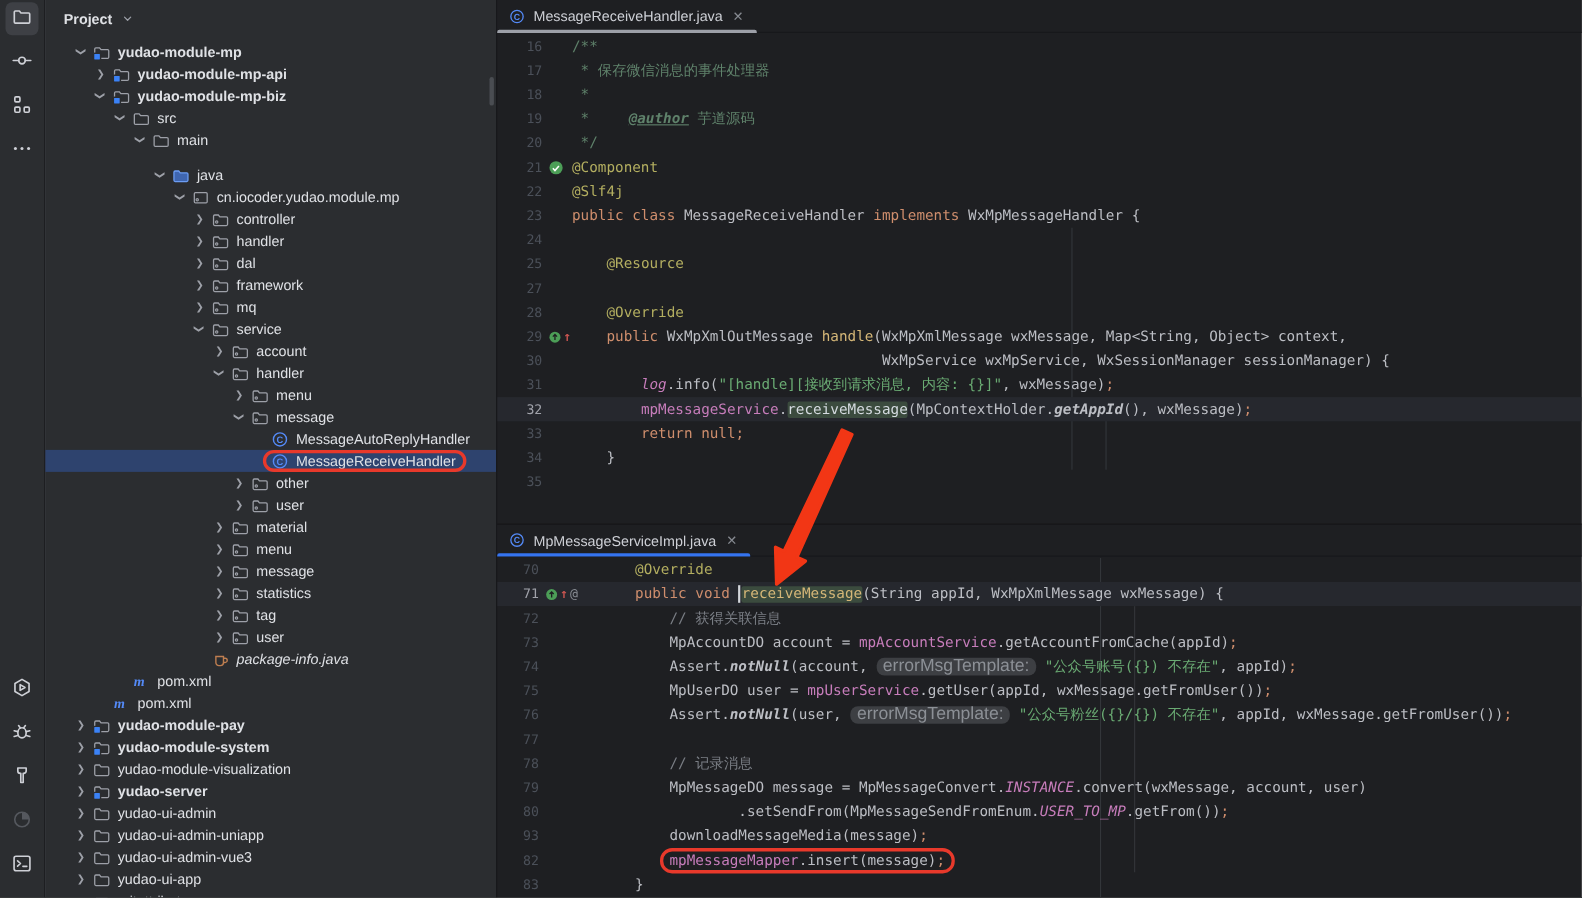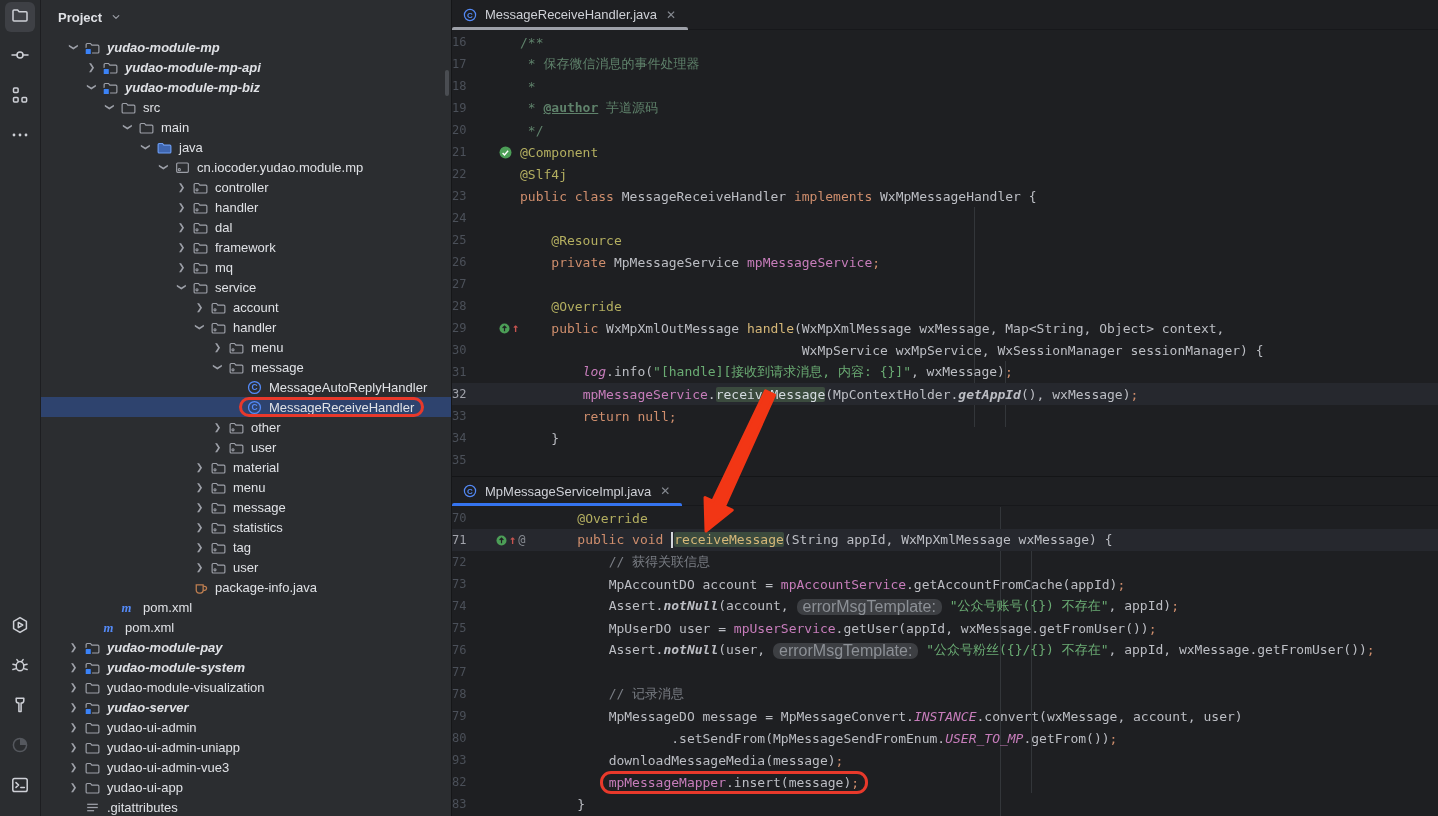--- a/index.html
+++ b/index.html
@@ -28,21 +28,21 @@
   #tree{ padding-top:3px; font-size:13px; }
   .tree-row{ height:20px; display:flex; align-items:center; white-space:nowrap; }
   .tree-row.selected{ background:#2E436E; }
   .chev{ width:17px; display:inline-flex; justify-content:center; font-size:9px; color:#9DA0A8; flex:none; }
   .chev.open{ transform:rotate(90deg); }
   .row-core{ display:inline-flex; align-items:center; position:relative; padding:0 2px; }
   .row-core.red-box::before{ content:""; position:absolute; inset:-2px -8px -2px -5px;
      border:3px solid #E8392B; border-radius:12px; pointer-events:none; z-index:9; }
   .t-icon{ width:17px; height:16px; margin-right:6px; display:inline-flex; align-items:center; flex:none; }
   .t-label{ color:#DFE1E5; }
-  .t-label.bold{ font-weight:bold;font-style:italic; }
+  .t-label.bold{ font-weight:bold; }
   #tree-scroll-thumb{ position:absolute; right:2px; top:70px; width:4px; height:26px;
      background:#4A4D52; border-radius:2px; }
   
   #editors{ position:absolute; left:451px; right:0; top:0; bottom:0; background:#1E1F22;
     border-left:1px solid #151618; }
   .tab-bar{ position:absolute; left:0; right:0; height:30px; background:#1E1F22;
     border-bottom:1px solid #17181B; display:flex; }
   #tabbar-top{ top:0; } #tabbar-bottom{ top:476px; border-top:1px solid #141517; }
   .tab{ position:relative; display:inline-flex; align-items:center; gap:7px;
     padding:0 12px 0 10px; font-size:13px; color:#CED0D6; }
@@ -50,30 +50,30 @@
   .tab-close{ color:#868A91; font-size:12px; margin-left:2px; }
   .tab-underline{ position:absolute; left:0; right:0; bottom:-1px; height:3px; border-radius:2px 2px 0 0; }
   .tab-underline.inactive{ background:#9DA0A8; }
   .tab-underline.active{ background:#3574F0; }
   .code-area{ position:absolute; left:0; right:0; overflow:hidden;
     font-family:"DejaVu Sans Mono", monospace; font-size:13px; }
   #code-top{ top:31px; height:445px; }
   #code-bottom{ top:507px; height:309px; }
   .code-line{ height:22px; display:flex; align-items:center; position:relative; }
   .code-line.cur{ background:#26282E; }
-  .ln{ flex:none; text-align:left; color:#4B5059; font-size:12px; }
+  .ln{ flex:none; text-align:right; color:#4B5059; font-size:12px; }
   #code-top .ln{ width:41px; } #code-bottom .ln{ width:38px; }
   .code-line.cur .ln{ color:#A1A3AB; }
   .gut{ flex:none; display:flex; align-items:center; gap:2px; padding-left:6px; }
   #code-top .gut{ width:27px; } #code-bottom .gut{ width:56px; }
   .gut .red-up{ color:#C75450; font-size:12px; font-weight:bold; line-height:1; }
   .gut .at{ color:#868A91; font-size:12px; line-height:1; }
   .code{ white-space:pre; color:#BCBEC4; }
   .doc{ color:#5F826B; }
-  .doctag{ color:#5F826B; font-weight:bold; text-decoration:underline; }
+  .doctag{ color:#5F826B; font-style:italic; font-weight:bold; text-decoration:underline;margin-left:28px; }
   .ann{ color:#B3AE60; }
   .kw{ color:#CF8E6D; }
   .str{ color:#6AAB73; }
   .com{ color:#7A7E85; }
   .decl{ color:#D5B778; }
   .field{ color:#C77DBB; }
   .sfield{ color:#C77DBB; font-style:italic; }
   .smethod{ color:#BCBEC4; font-style:italic; font-weight:bold; }
   .txt{ color:#BCBEC4; }
   .logf{ color:#C77DBB; font-style:italic; }
@@ -219,21 +219,21 @@
           <span class="chev open">❯</span>
           <span class="row-core">
             <span class="t-icon">
               <svg viewBox="0 0 16 16">
                 <path d="M2 5.2c0-.6.4-1 1-1h3.1l1.3 1.6h5.6c.6 0 1 .4 1 1v5.4c0 .6-.4 1-1 1H3c-.6 0-1-.4-1-1V5.2z" fill="none" stroke="#9DA0A8" stroke-width="1.1"></path>
               </svg>
             </span>
             <span class="t-label">main</span>
           </span>
         </div>
-        <div class="tree-row" style="padding-left: 96px;">
+        <div class="tree-row" style="padding-left: 96px; margin-top: 12px;">
           <span class="chev open">❯</span>
           <span class="row-core">
             <span class="t-icon">
               <svg viewBox="0 0 16 16">
                 <path d="M2 5.2c0-.6.4-1 1-1h3.1l1.3 1.6h5.6c.6 0 1 .4 1 1v5.4c0 .6-.4 1-1 1H3c-.6 0-1-.4-1-1V5.2z" fill="#3F66B0" stroke="#6C9DF3" stroke-width="1.1"></path>
               </svg>
             </span>
             <span class="t-label">java</span>
           </span>
         </div>
@@ -482,21 +482,21 @@
           <span class="row-core">
             <span class="t-icon">
               <svg viewBox="0 0 16 16">
                 <path d="M2 5.2c0-.6.4-1 1-1h3.1l1.3 1.6h5.6c.6 0 1 .4 1 1v5.4c0 .6-.4 1-1 1H3c-.6 0-1-.4-1-1V5.2z" fill="none" stroke="#9DA0A8" stroke-width="1.1"></path>
                 <circle cx="4.7" cy="10.2" r="1" fill="none" stroke="#9DA0A8"></circle>
               </svg>
             </span>
             <span class="t-label">user</span>
           </span>
         </div>
-        <div class="tree-row" style="padding-left: 132px;">
+        <div class="tree-row" style="padding-left: 132px; font-style: italic;">
           <span class="chev"></span>
           <span class="row-core">
             <span class="t-icon">
               <svg viewBox="0 0 16 16">
                 <path d="M4 5.5h6.5v5.2a2.6 2.6 0 0 1-2.6 2.6H6.6A2.6 2.6 0 0 1 4 10.7V5.5z" fill="none" stroke="#BE7E50" stroke-width="1.2"></path>
                 <path d="M10.5 7h1.4a1.8 1.8 0 1 1 0 3.6h-1.4" fill="none" stroke="#BE7E50" stroke-width="1.2"></path>
               </svg>
             </span>
             <span class="t-label">package-info.java</span>
           </span>
@@ -699,25 +699,20 @@
           <span class="ln">24</span>
           <span class="gut"></span>
           <span class="code"></span>
         </div>
         <div class="code-line">
           <span class="ln">25</span>
           <span class="gut"></span>
           <span class="code"><span class="txt">    </span><span class="ann">@Resource</span></span>
         </div>
         <div class="code-line">
-          <span class="ln">26</span>
-          <span class="gut"></span>
-          <span class="code"><span class="txt">    </span><span class="kw">private </span><span class="txt">MpMessageService </span><span class="field">mpMessageService</span><span class="kw">;</span></span>
-        </div>
-        <div class="code-line">
           <span class="ln">27</span>
           <span class="gut"></span>
           <span class="code"></span>
         </div>
         <div class="code-line">
           <span class="ln">28</span>
           <span class="gut"></span>
           <span class="code"><span class="txt">    </span><span class="ann">@Override</span></span>
         </div>
         <div class="code-line">

